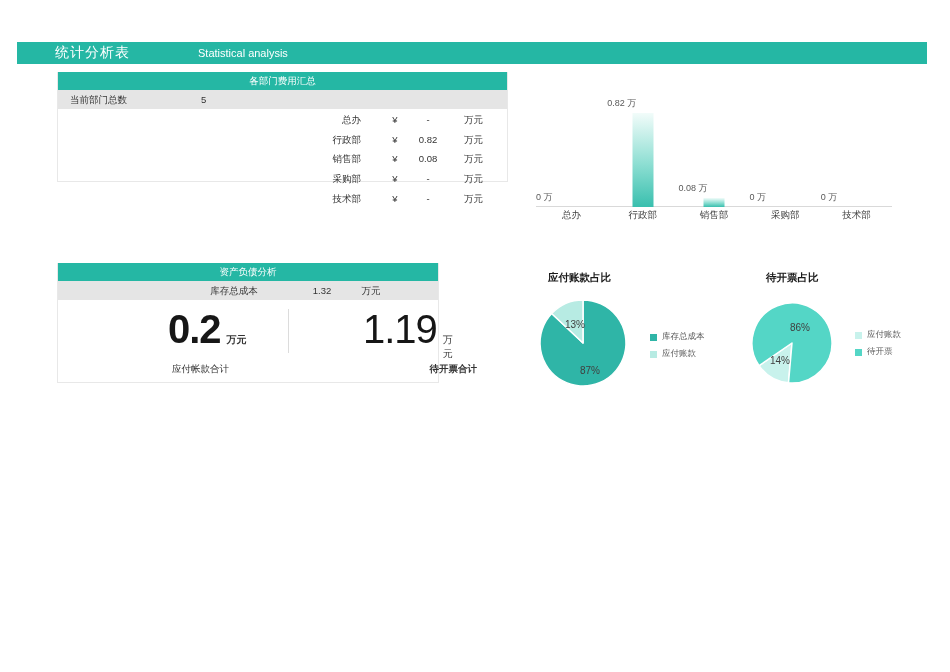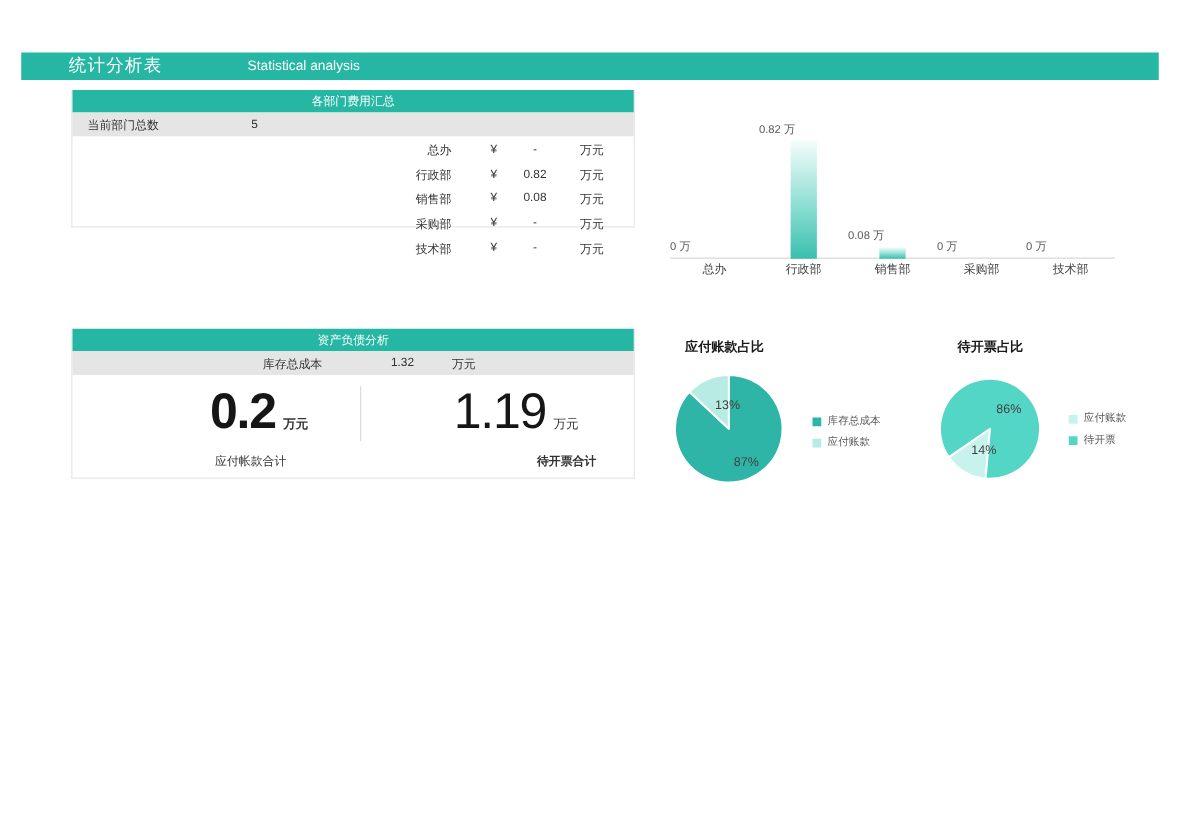--- a/index.html
+++ b/index.html
@@ -24,21 +24,21 @@
   .gray-row .g-label { position:absolute; left:12px; top:4px; }
   .gray-row .g-value { position:absolute; left:143px; top:4px; }
   .t1body { position:absolute; left:0; top:38px; width:100%; }
   .t1row { position:relative; height:19.7px; font-size:9.5px; color:#333; }
   .t1row .c-name { position:absolute; left:0; top:4px; width:303px; text-align:right; }
   .t1row .c-cur  { position:absolute; left:330px; top:4px; width:14px; text-align:center; }
   .t1row .c-val  { position:absolute; left:340px; top:4px; width:60px; text-align:center; }
   .t1row .c-unit { position:absolute; left:406px; top:4px; width:40px; }
 
   
-  .balance-card { left:57px; top:263px; width:451px; height:120px; }
+  .balance-card { left:57px; top:263px; width:382px; height:120px; }
   .b-inv-label { position:absolute; left:126px; top:4px; width:100px; text-align:center; }
   .b-inv-value { position:absolute; left:234px; top:4px; width:60px; text-align:center; }
   .b-inv-unit  { position:absolute; left:283px; top:4px; width:60px; text-align:center; }
   .bignum-group { position:absolute; top:43px; display:flex; align-items:baseline; }
   .bignum { font-size:40px; line-height:46px; color:#161616; letter-spacing:-1px; }
   .bignum-unit { font-size:10px; color:#333; margin-left:6px; }
   .big-label { position:absolute; top:100px; width:120px; text-align:right; font-size:9.5px; color:#333; }
   .v-divider { position:absolute; left:230px; top:46px; width:1px; height:44px; background:#dcdcdc; }
 
   
@@ -48,21 +48,21 @@
   .bar { position:absolute; left:50%; transform:translateX(-50%); bottom:15px; width:21px;
          background:linear-gradient(to bottom,#f2fcfa 0%,#8cded2 55%,#39bfae 100%); }
   .bar-datalabel { position:absolute; left:0; width:100%; 
                    font-size:9px; color:#595959; white-space:nowrap; }
   .bar-catlabel { position:absolute; left:0; bottom:0; width:100%; text-align:center;
                   font-size:9.5px; color:#404040; white-space:nowrap; }
 
   
   .pie-title { position:absolute; font-size:10.5px; font-weight:bold; color:#1a1a1a; }
   .pie-svg { position:absolute; }
-  .pct-label { position:absolute; width:34px; text-align:right; font-size:10px; color:#404040; }
+  .pct-label { position:absolute; width:34px; text-align:center; font-size:10px; color:#404040; }
   .legend { position:absolute; display:flex; flex-direction:column; gap:5px; }
   .legend-item { display:flex; align-items:center; font-size:8.5px; color:#595959; }
   .legend-sq { width:7px; height:7px; margin-right:5px; flex:0 0 auto; }
 
   
   .footer { position:absolute; left:0; top:650px; width:950px; text-align:center;
             font-size:9px; color:#333; }
 </style>
 </head>
 <body>

